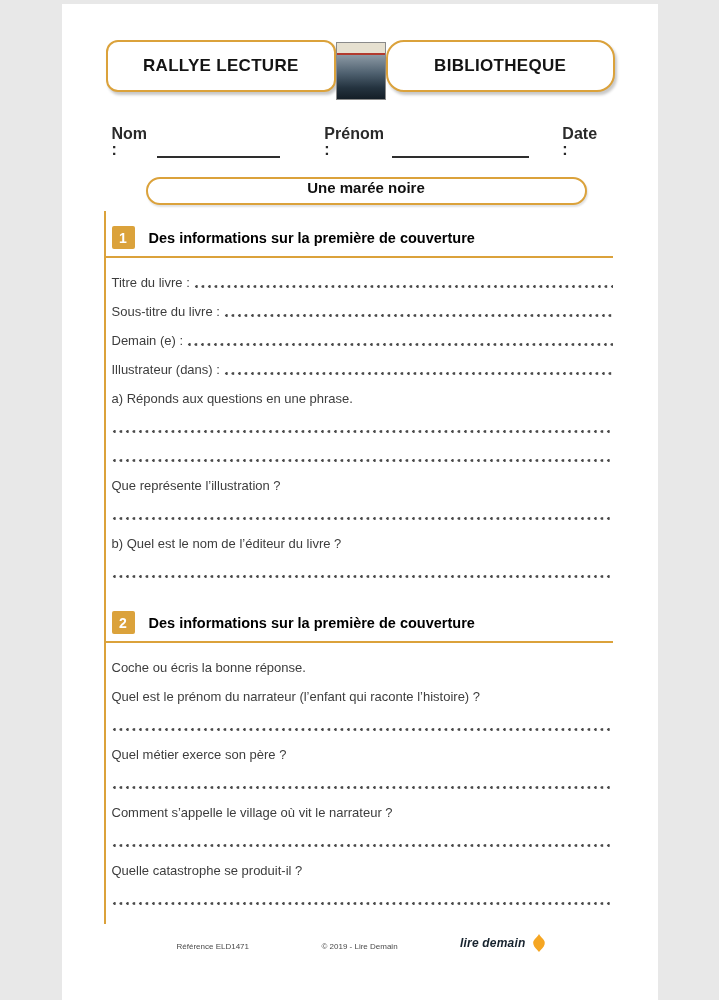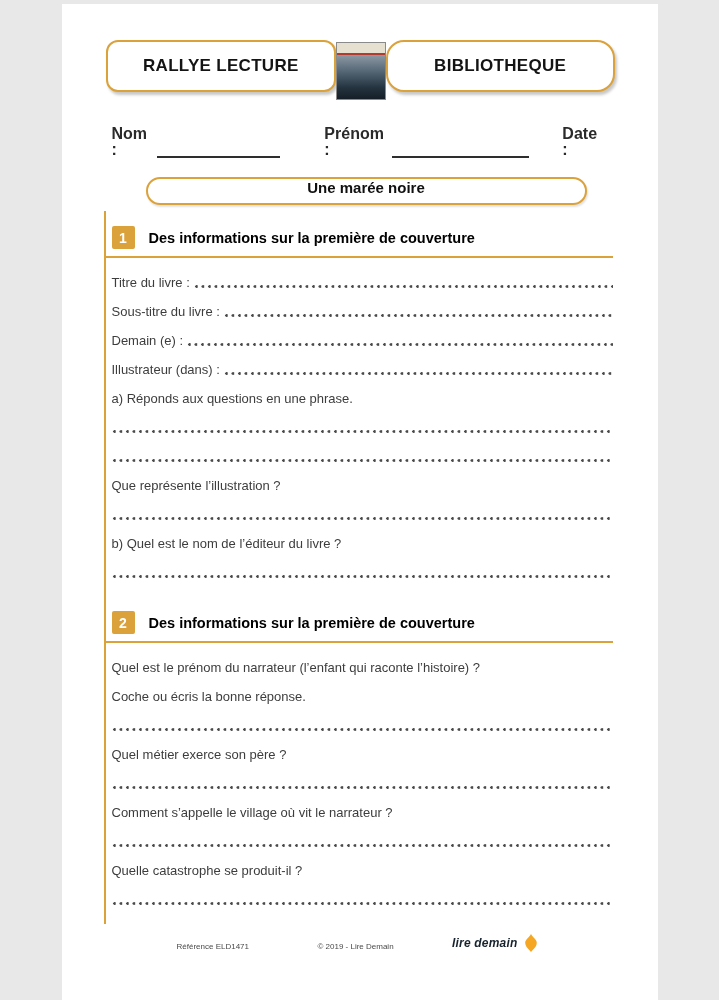--- a/index.html
+++ b/index.html
@@ -62,21 +62,21 @@
   .label { line-height:19px; padding-bottom:5px; white-space:nowrap; }
   .dots {
     flex:1; height:5px; margin-bottom:8px; margin-left:4px;
     background-image:radial-gradient(circle at 2.5px 2.5px, #4a4a4a 1.15px, transparent 1.6px);
     background-size:6.5px 5px; background-repeat:repeat-x;
   }
   .dots.full { margin-left:0; }
   .sec2 { margin-top:24px; }
 
   
-  .footer { position:absolute; left:0; right:16px; top:930px; height:34px; font-size:8px; color:#4a4a4a; }
+  .footer { position:absolute; left:0; right:8px; top:930px; height:34px; font-size:8px; color:#4a4a4a; }
   .f-ref { position:absolute; left:115px; top:8px; }
   .f-copy { position:absolute; left:0; right:0; top:8px; text-align:center;padding-left:8px; }
   .f-logo { position:absolute; right:102px; top:0; display:flex; align-items:center; }
   .f-word { font-style:italic; font-weight:bold; font-size:12px; color:#17232e; letter-spacing:.2px; }
   .f-flame { margin-left:4px; width:18px; height:18px; }
 </style>
 </head>
 <body>
 
 <div class="page">
@@ -151,24 +151,24 @@
         <span class="dots full"></span>
       </div>
     </div>
 
     <div class="sec-head sec2">
       <div class="sec-num">2</div>
       <div class="sec-title">Des informations sur la première de couverture</div>
     </div>
     <div class="sec-body">
       <div class="row">
+        <span class="label">Coche ou écris la bonne réponse.</span>
+      </div>
+      <div class="row">
         <span class="label">Quel est le prénom du narrateur (l’enfant qui raconte l’histoire) ?</span>
-      </div>
-      <div class="row">
-        <span class="label">Coche ou écris la bonne réponse.</span>
       </div>
       <div class="row">
         <span class="dots full"></span>
       </div>
       <div class="row">
         <span class="label">Quel métier exerce son père ?</span>
       </div>
       <div class="row">
         <span class="dots full"></span>
       </div>

